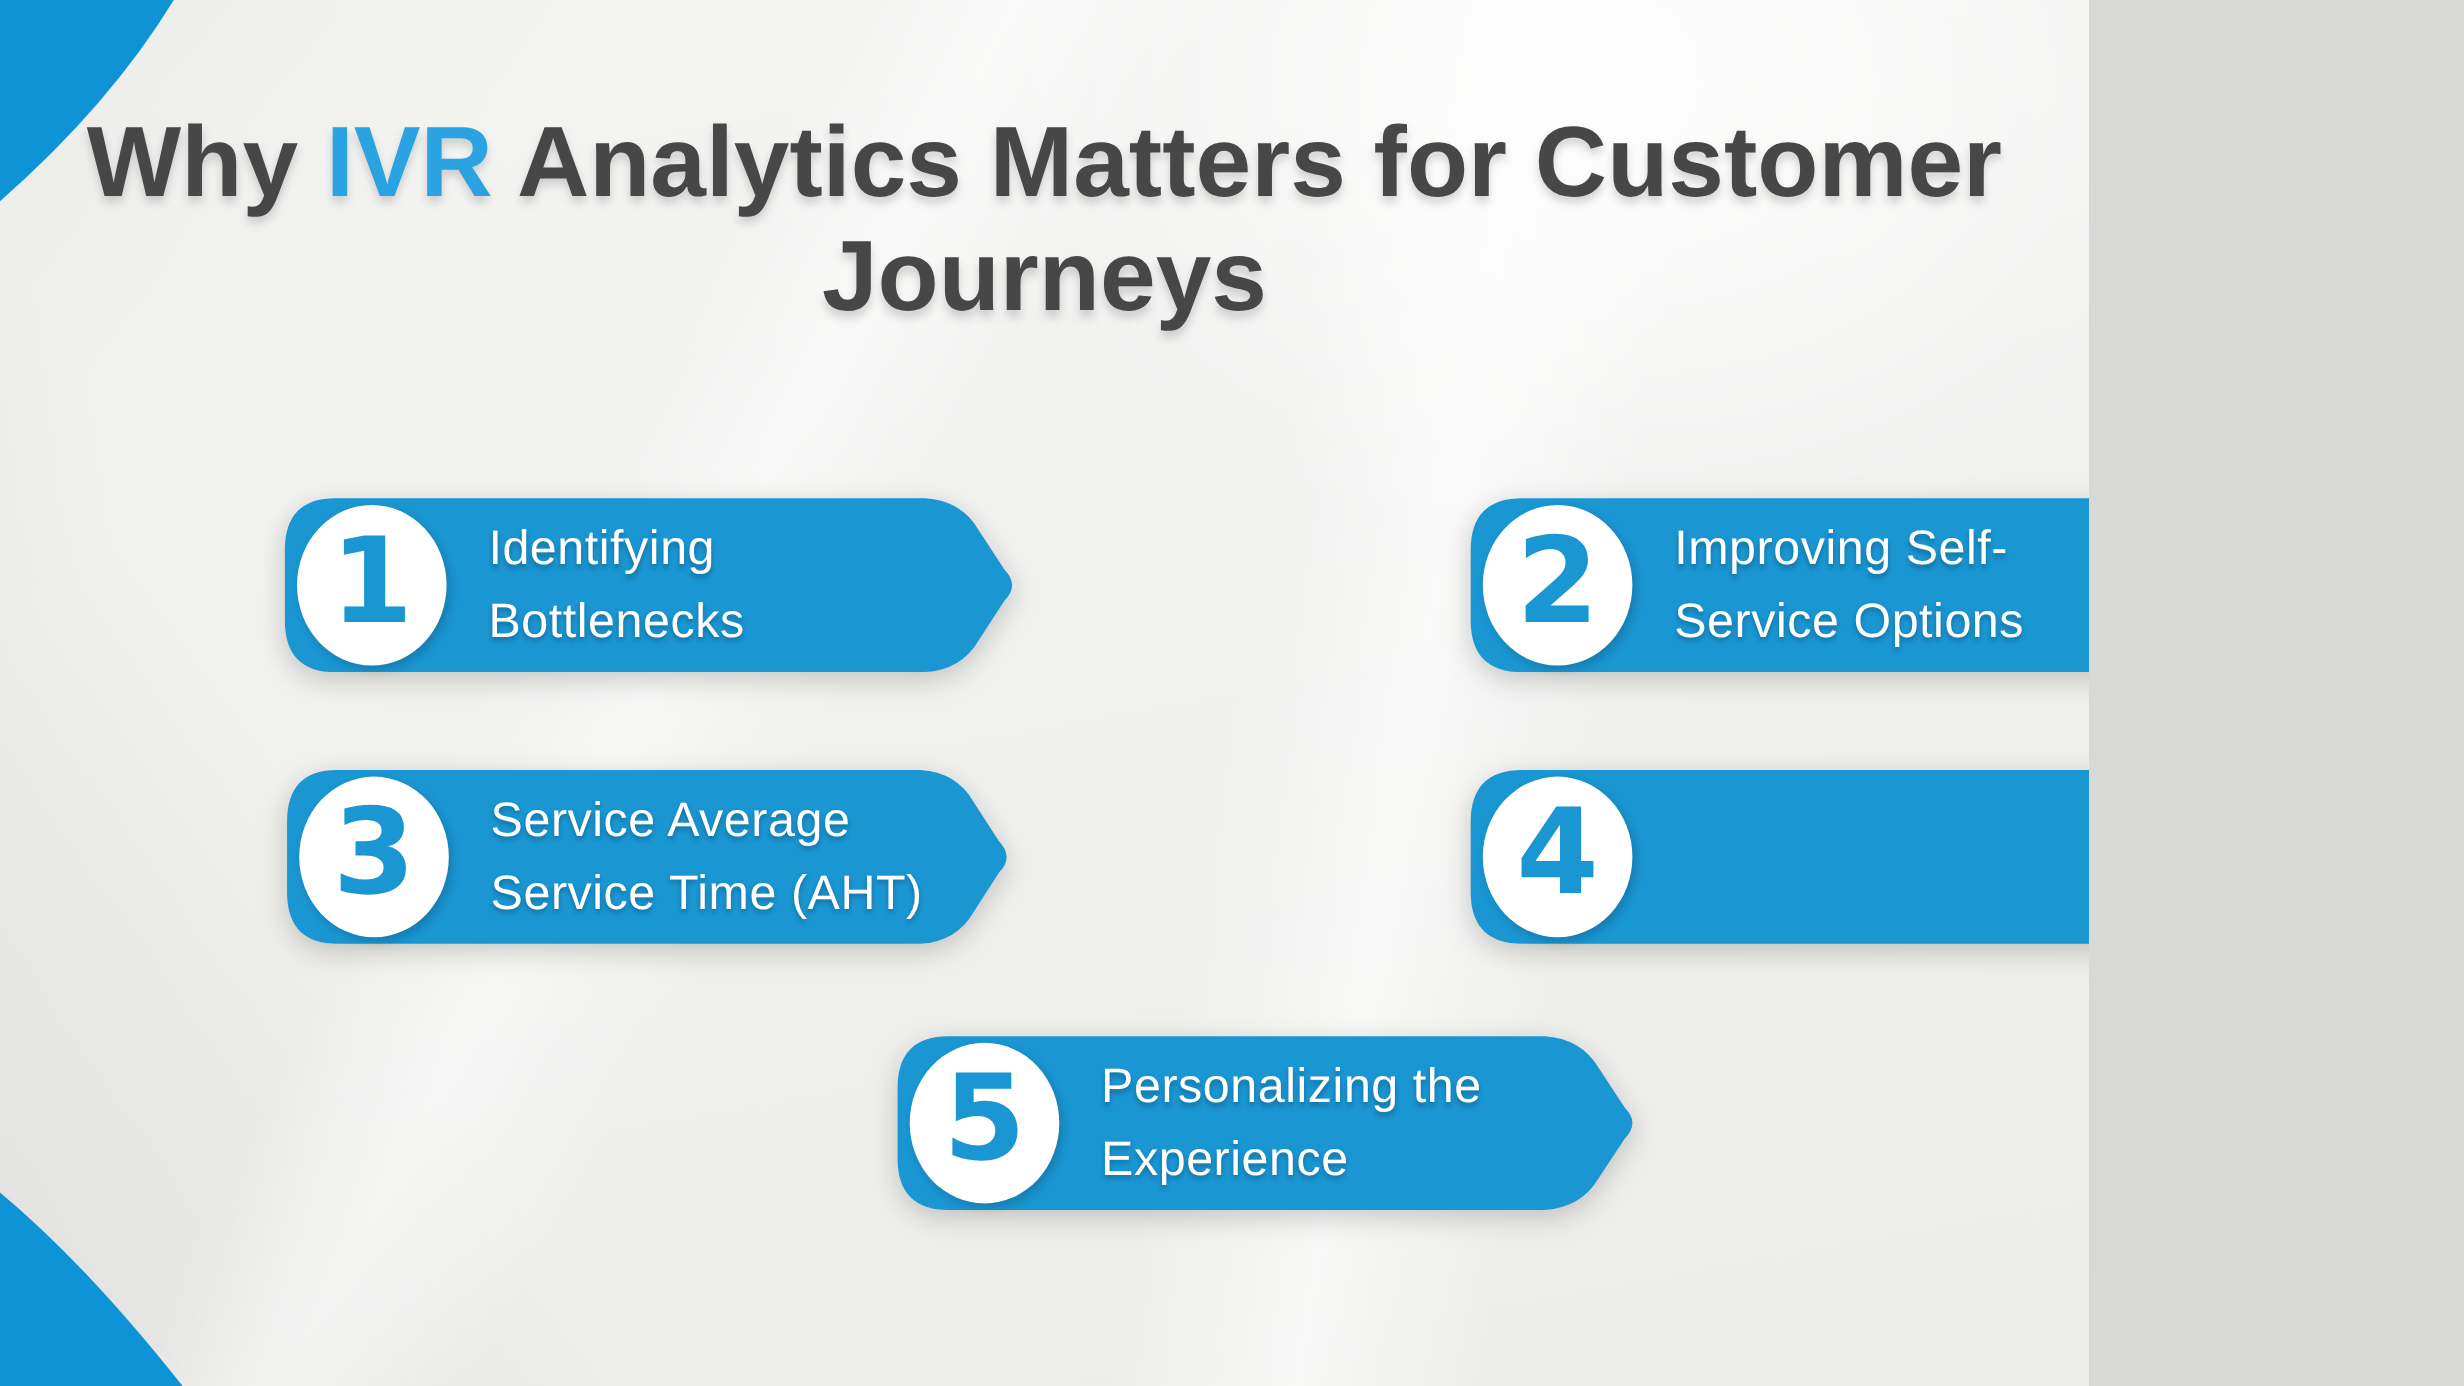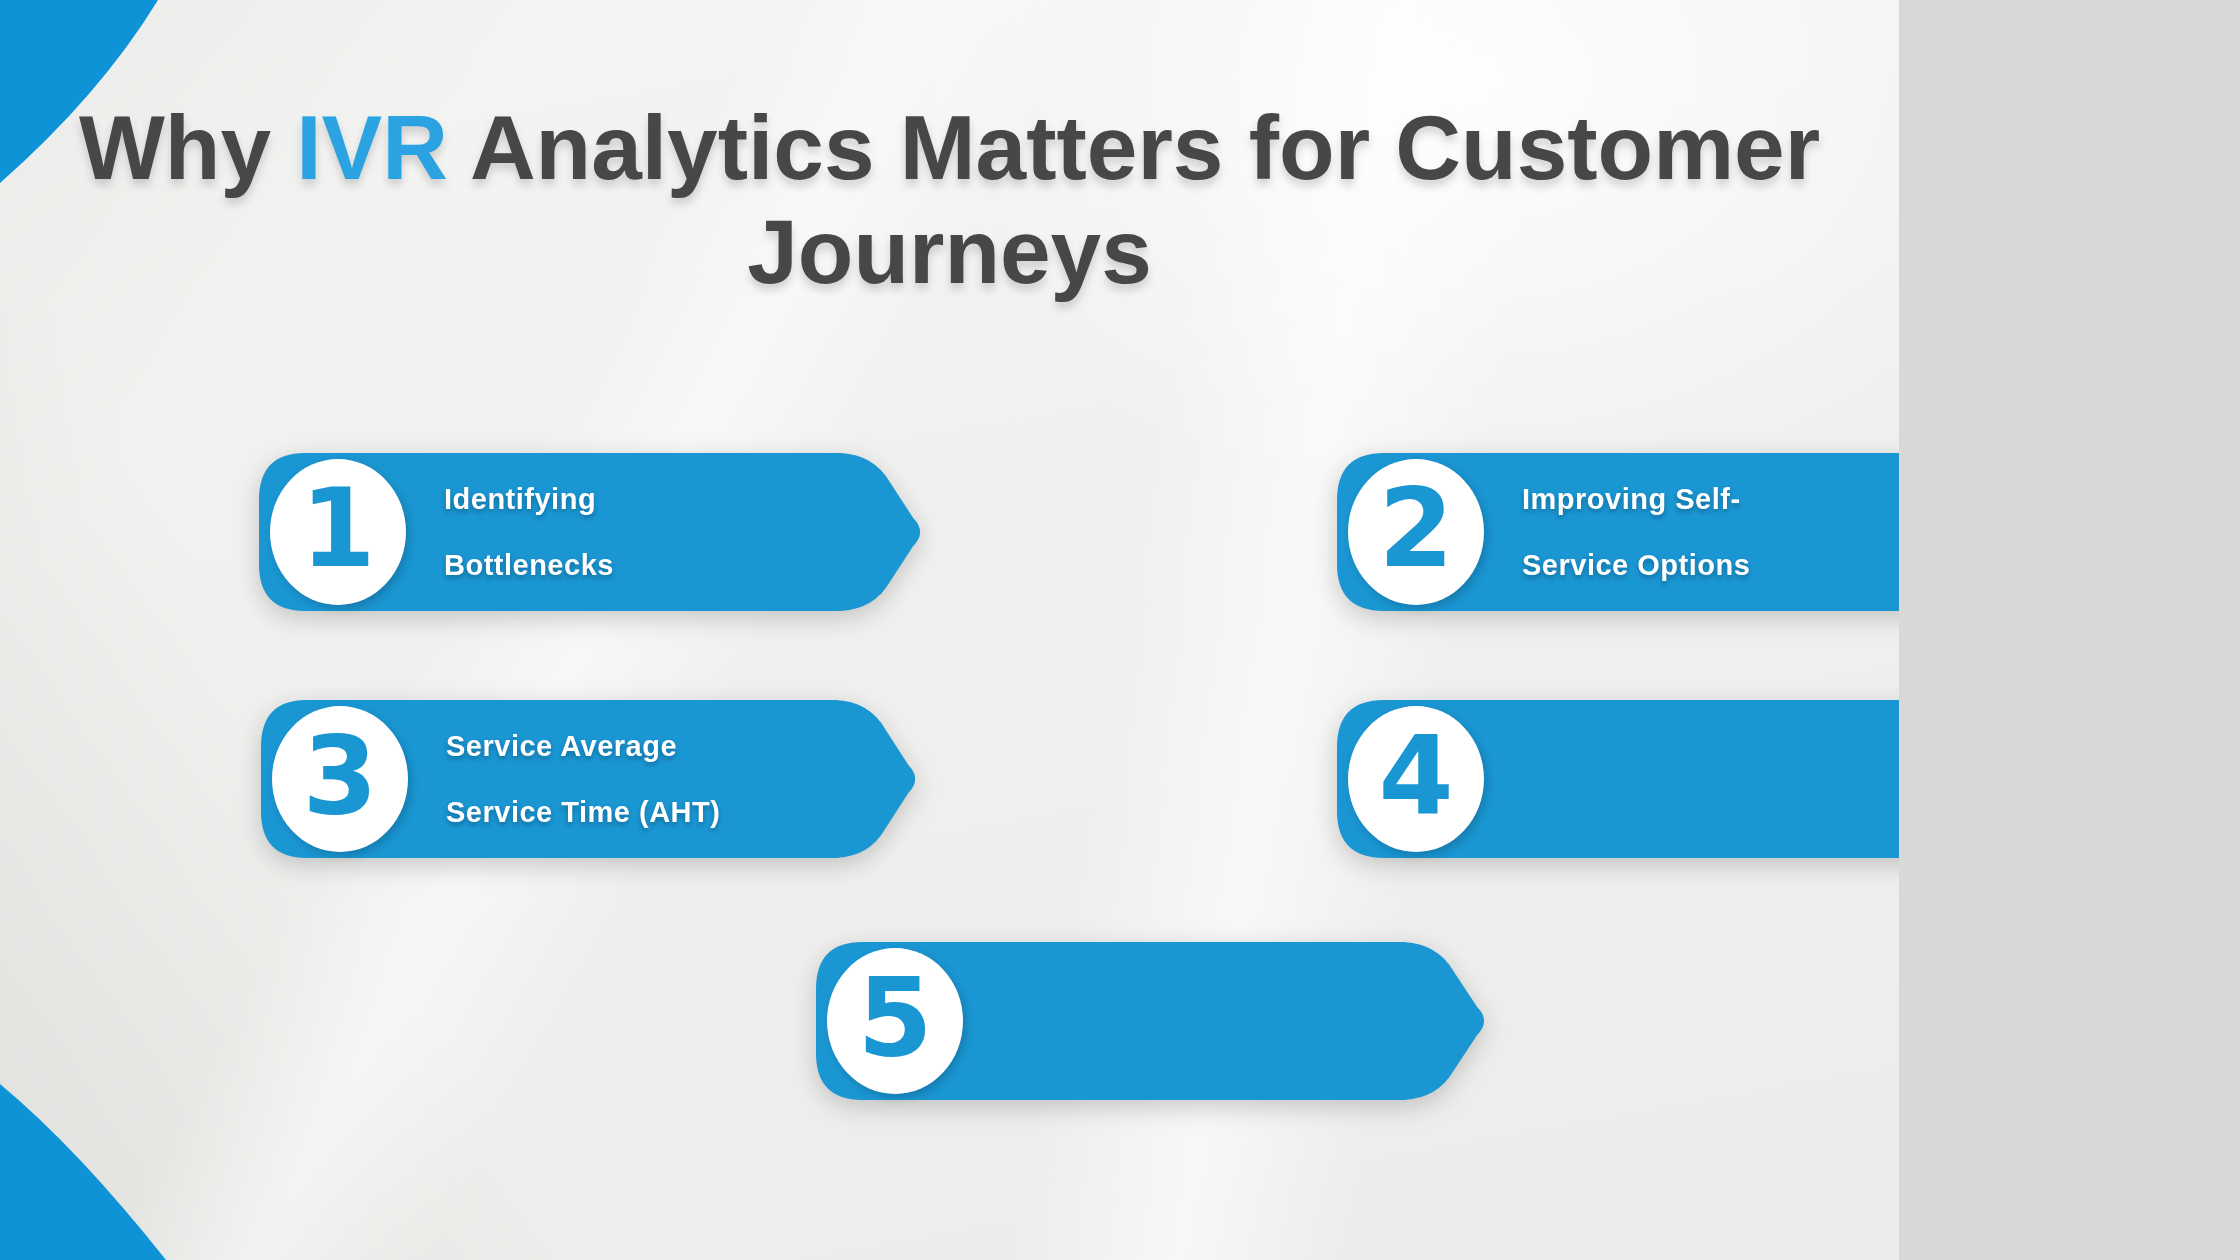--- a/index.html
+++ b/index.html
@@ -43,21 +43,21 @@
     box-shadow:3px 4px 9px rgba(0,0,0,0.18);
   }
   .num{
     font-family:"DejaVu Sans",sans-serif;font-weight:bold;
     font-size:108px;line-height:1;color:#1a96d3;
     transform:translateY(-3px);
   }
   .label{
     position:absolute;left:186px;top:0;bottom:0;right:36px;
     display:flex;flex-direction:column;justify-content:center;
-    color:#ffffff;font-weight:bold;font-size:29px;line-height:66px;
+    color:#ffffff;font-weight:normal;font-size:44px;line-height:66px;
     letter-spacing:0.5px;
     text-shadow:0 3px 5px rgba(0,0,0,0.28);
   }
   .label span{display:block;white-space:nowrap;}
 </style>
 </head>
 <body>
 
 <div class="stage">
 
@@ -126,15 +126,19 @@
     </div>
   </div>
 
   <div class="step" style="left:815px;top:941px;width:672px;">
     <svg class="pill" viewBox="0 0 680 160" preserveAspectRatio="none" aria-hidden="true">
       <path d="M48 1 H596 Q630 3 646 30 L670 66 Q684 80 670 94 L646 130 Q630 157 596 159 H48 Q1 159 1 112 L1 48 Q1 1 48 1 Z" fill="#1a96d3"></path>
     </svg>
     <div class="badge">
       <span class="num">5</span>
     </div>
+    <div class="label">
+      <span>Personalizing the</span>
+      <span>Experience</span>
+    </div>
   </div>
 
 </div>
 
 </body></html>

